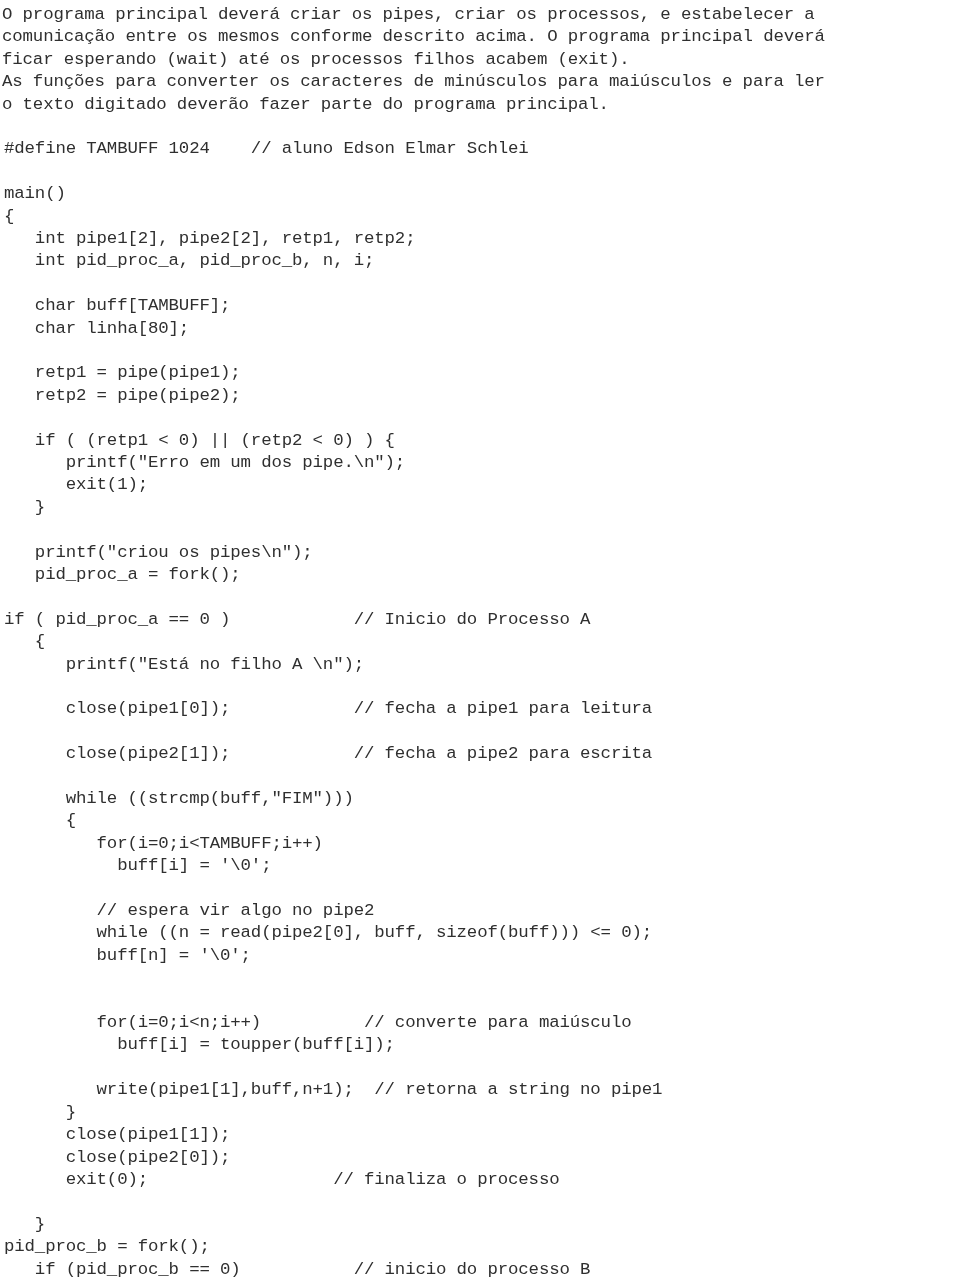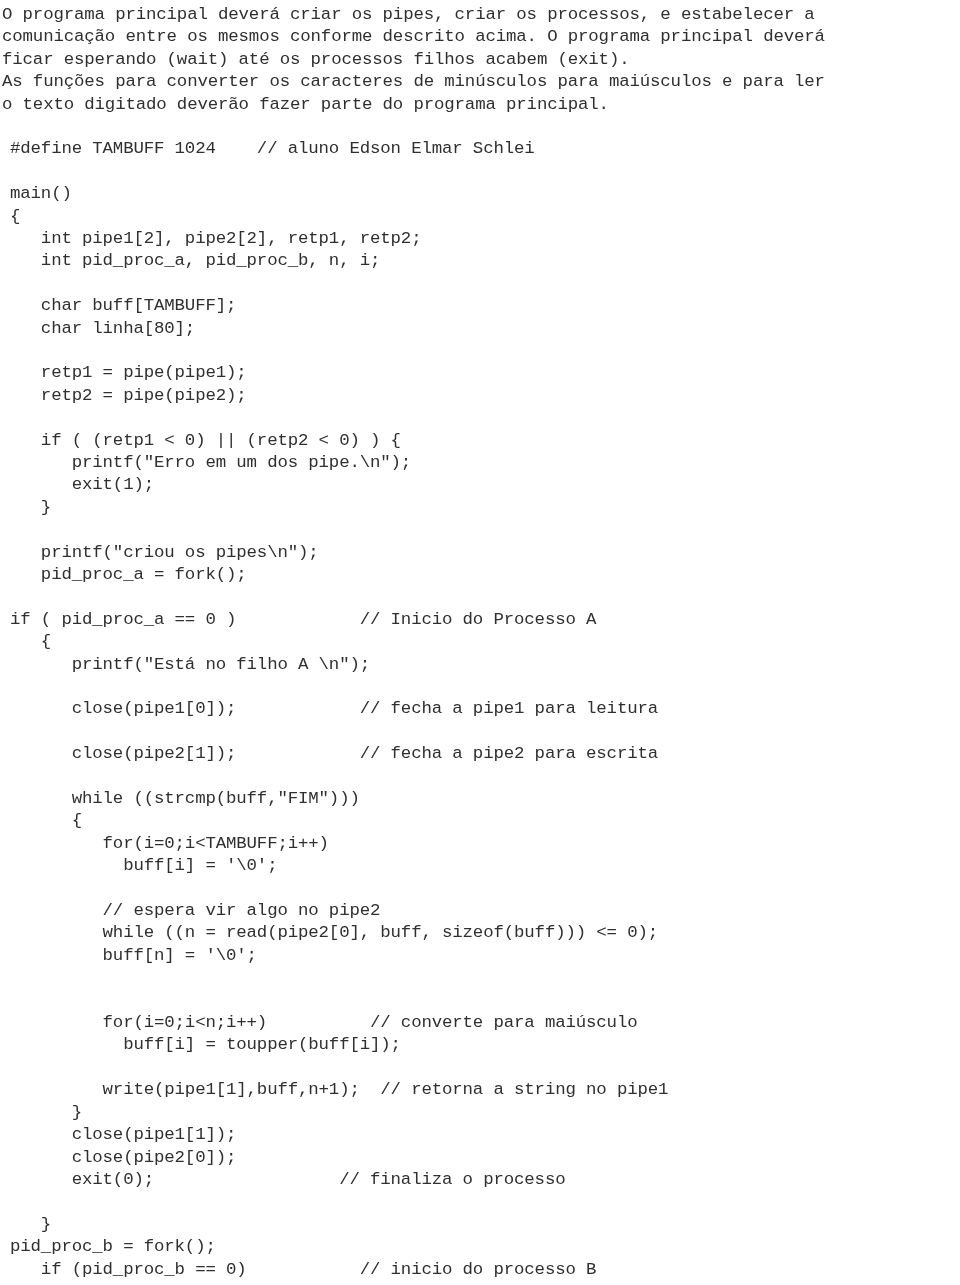--- a/index.html
+++ b/index.html
@@ -36,21 +36,21 @@
     margin: 0;
   }
   
   .code {
     font-family: "Liberation Mono", "DejaVu Sans Mono", monospace;
     font-size: 17.4px;
     line-height: 22.4px;
     color: #2f2f2f;
     white-space: pre;
     letter-spacing: -0.15px;
-    margin: 8px;
+    margin: 2px;
     margin-top: 22.4px;
   }
   .code .ln {
     display: block;
     min-height: 22.4px;
   }
   .code .ln.blank {
     height: 22.4px;
   }
 </style>

